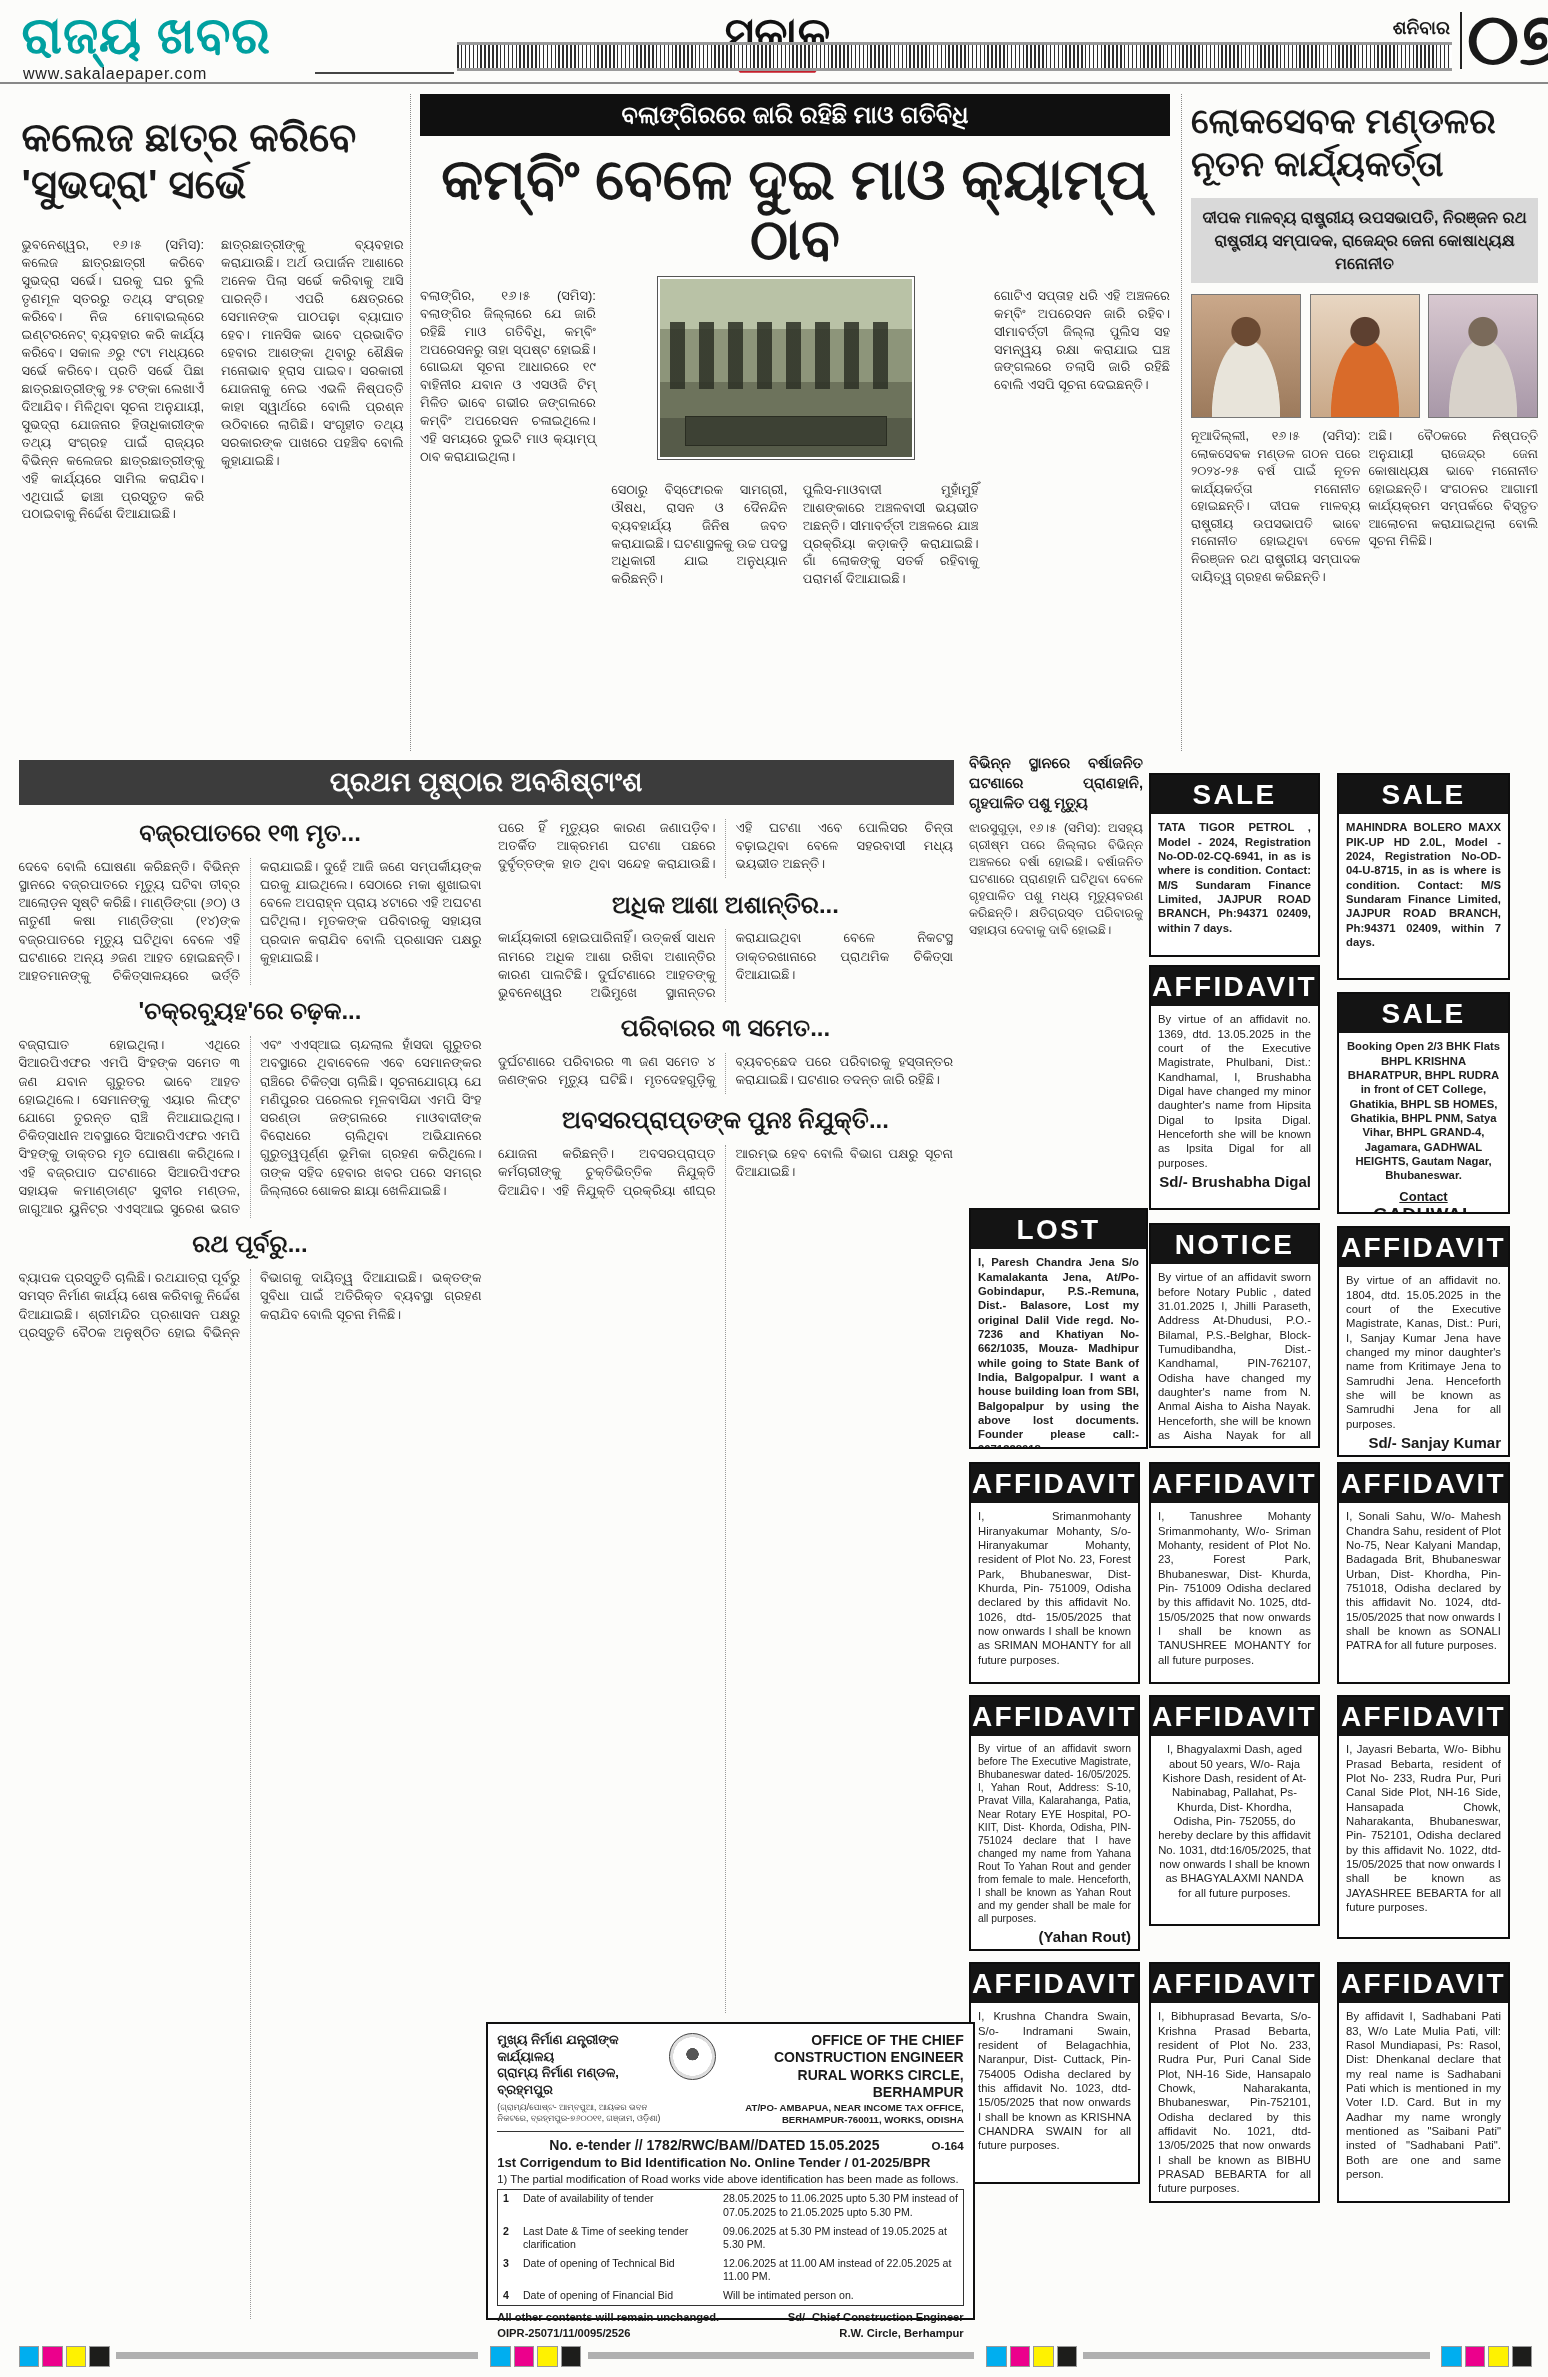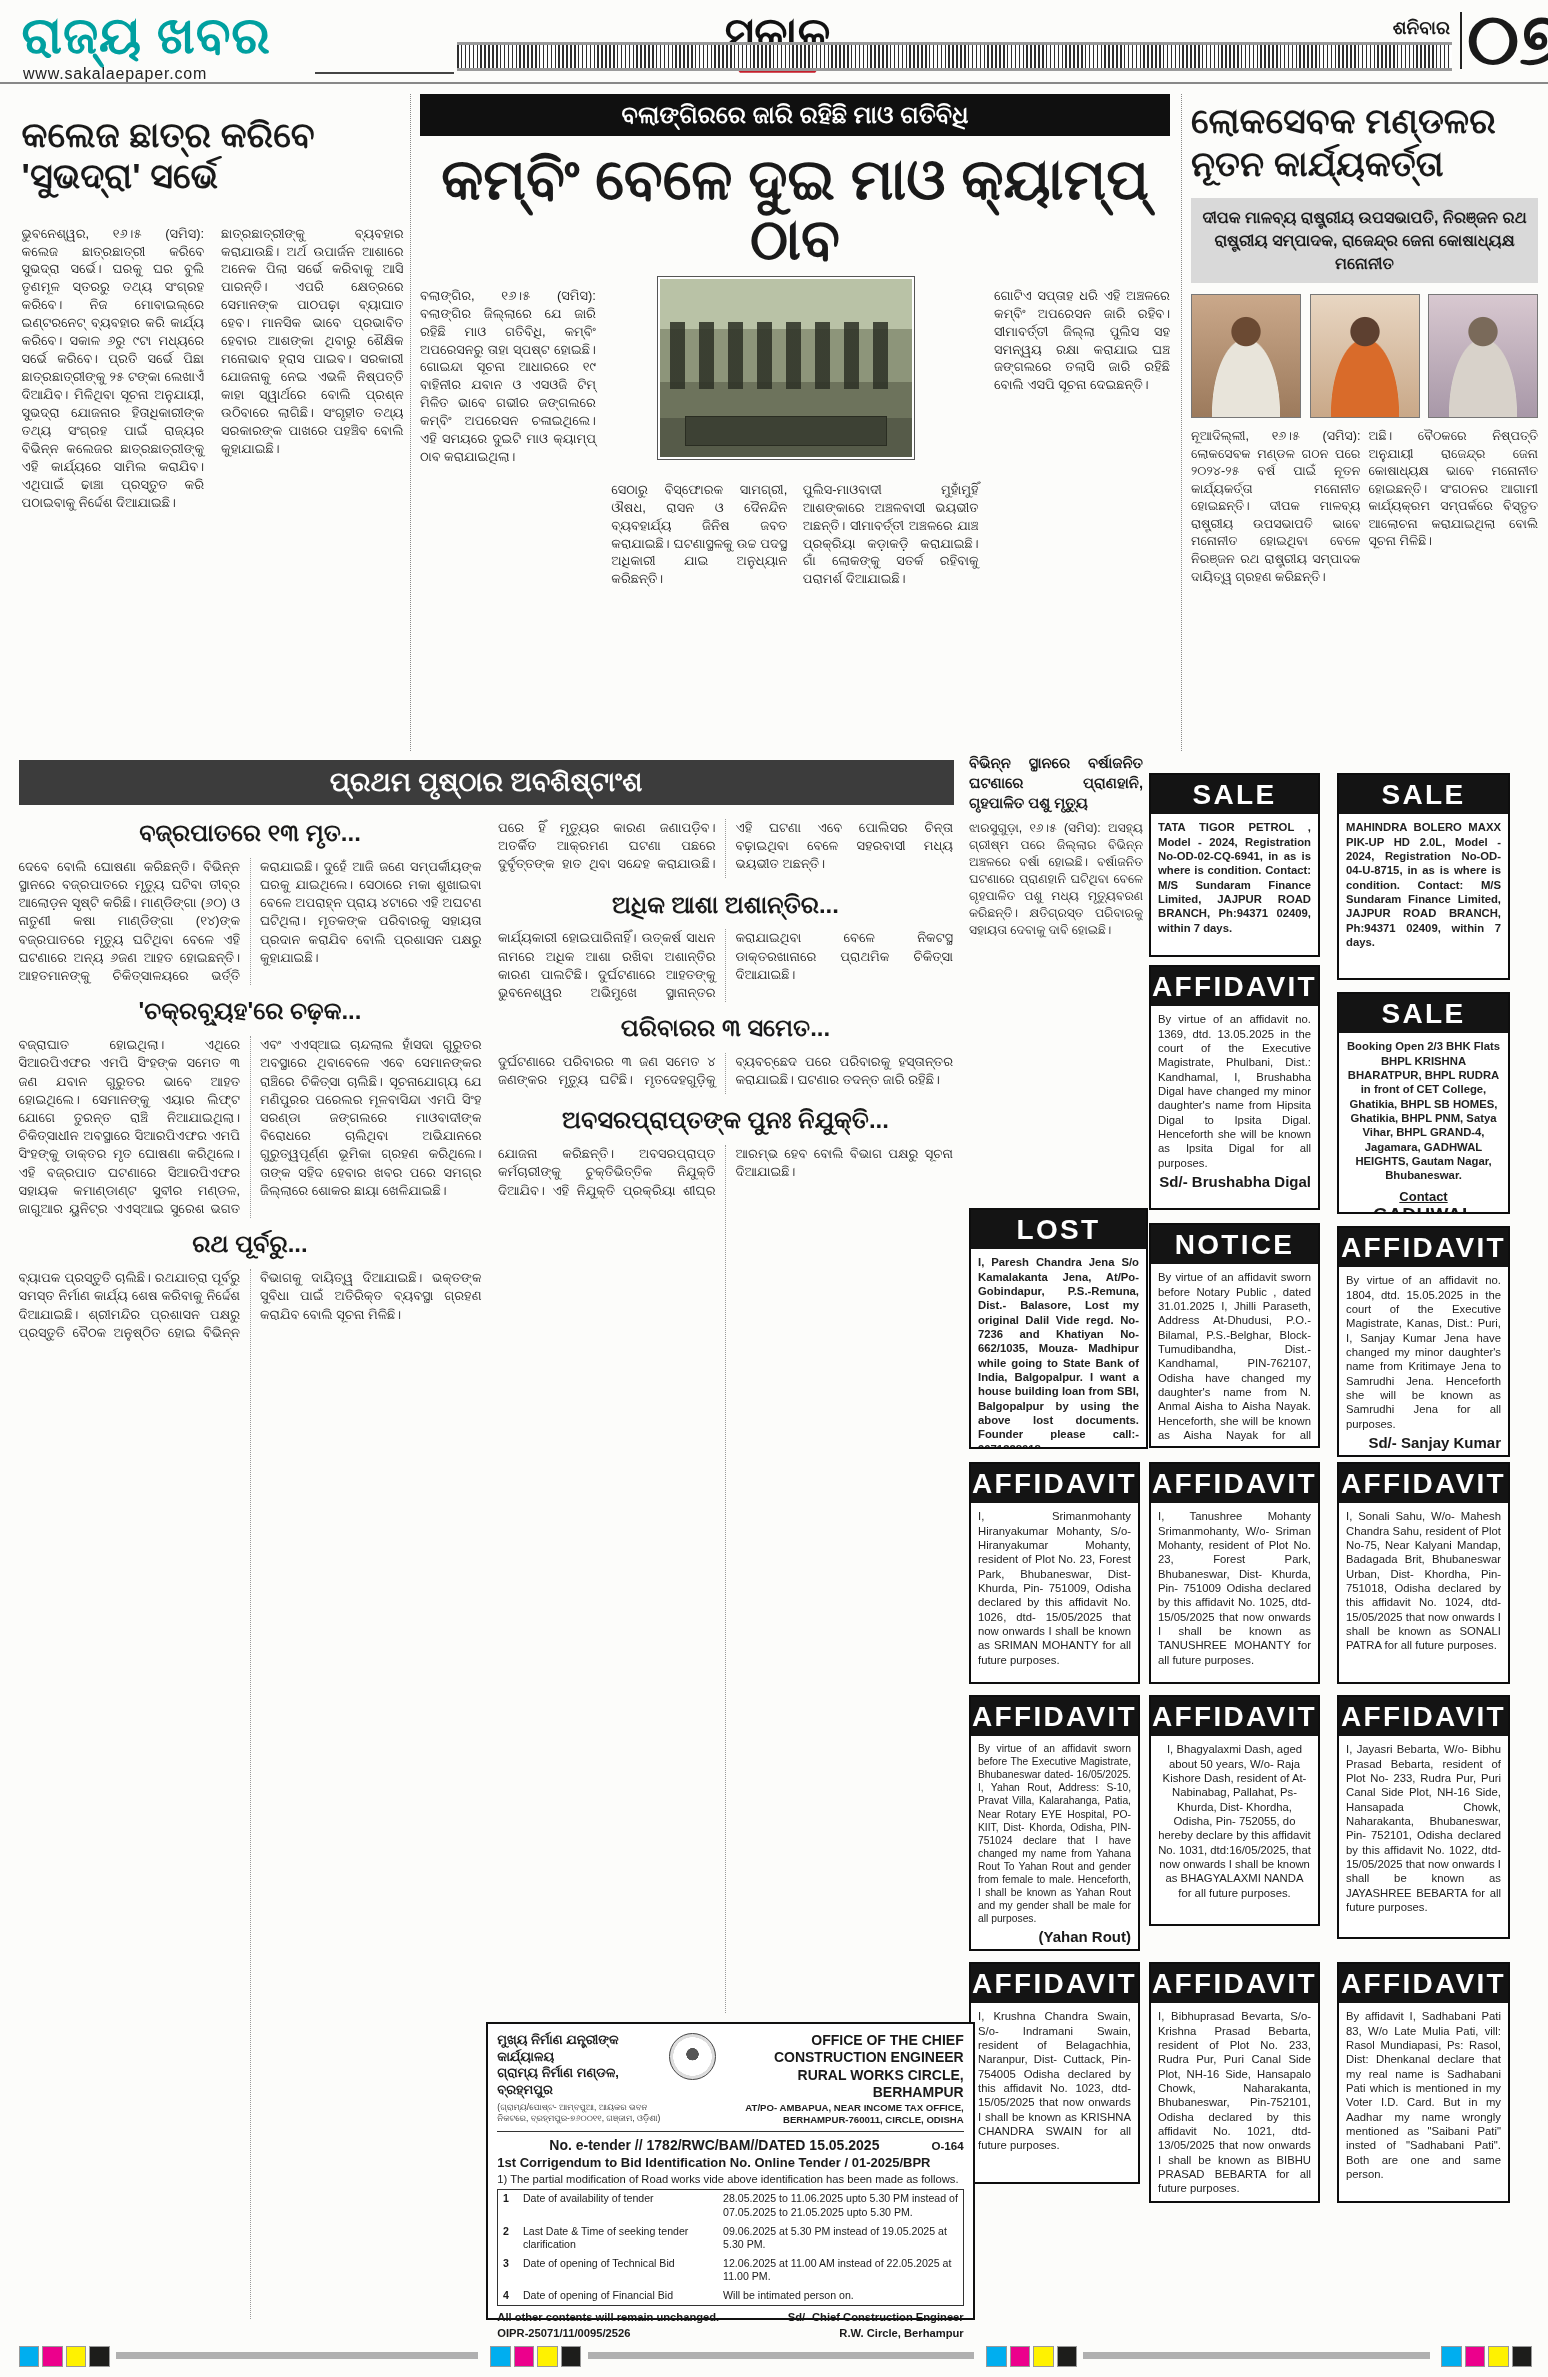--- a/index.html
+++ b/index.html
@@ -18,21 +18,21 @@
   .dateblock{text-align:right;font-weight:700;font-size:18.5px;line-height:1.45;}
   .date-sub{font-weight:400;}
   .date-divider{width:1.5px;background:#222;}
   .pagenum{font-size:72px;font-weight:800;line-height:1;}
   .barcode{background:repeating-linear-gradient(90deg,#2e2e2e 0 1.5px,#ffffff 1.5px 3.9px);
      border-top:3.1px solid #9a9a9a;border-bottom:3.1px solid #9a9a9a;}
   .header-rule{height:2.3px;background:#888;}
 
   
   .vsep{border-left:1.5px dotted #888;}
-  .headline-l{font-size:35px;font-weight:800;line-height:1.18;}
+  .headline-l{font-size:40px;font-weight:800;line-height:1.18;}
   .headline-c{font-size:57px;font-weight:800;line-height:1.05;text-align:center;}
   .headline-r{font-size:35px;font-weight:800;line-height:1.22;}
   .kicker{background:#101010;color:#fff;font-size:24px;font-weight:700;text-align:center;line-height:42px;}
   .bodytext{font-size:13px;line-height:1.38;text-align:justify;}
   .colrow{display:flex;gap:17px;}
   .colrow .bodytext{flex:1;}
   .subdeck{background:#d9d9d9;font-size:16px;font-weight:700;line-height:1.45;padding:7.7px 9.3px;text-align:center;}
   .photo-frame{border:0.8px solid #555;background:#fff;padding:2.3px;box-sizing:border-box;}
   .mao-photo{width:100%;height:100%;position:relative;
      background:linear-gradient(#b9c2a6 0 28%,#8d957a 28% 58%,#6d735c 58% 78%,#565b49 78% 100%);}
@@ -265,21 +265,21 @@
       <div class="tender-odia">
         <div class="l1">ମୁଖ୍ୟ ନିର୍ମାଣ ଯନ୍ତ୍ରୀଙ୍କ କାର୍ଯ୍ୟାଳୟ</div>
         <div class="l1">ଗ୍ରାମ୍ୟ ନିର୍ମାଣ ମଣ୍ଡଳ, ବ୍ରହ୍ମପୁର</div>
         <div class="l2">(ଗ୍ରାମ୍ୟ/ପୋଷ୍ଟ- ଆମ୍ବପୁଆ, ଆୟକର ଭବନ ନିକଟରେ, ବ୍ରହ୍ମପୁର-୭୬୦୦୧୧, ଗଞ୍ଜାମ, ଓଡ଼ିଶା)</div>
       </div>
       <div class="emblem"></div>
       <div class="tender-en">
         <div class="l1">OFFICE OF THE CHIEF CONSTRUCTION ENGINEER</div>
         <div class="l1">RURAL WORKS CIRCLE, BERHAMPUR</div>
         <div class="l2">AT/PO- AMBAPUA, NEAR INCOME TAX OFFICE,</div>
-        <div class="l2">BERHAMPUR-760011, CIRCLE, ODISHA</div>
+        <div class="l2">BERHAMPUR-760011, WORKS, ODISHA</div>
       </div>
     </div>
     <div class="tender-no-row">
       <div class="tender-no">No. e-tender // 1782/RWC/BAM//DATED 15.05.2025</div>
       <div class="tender-ref">O-164</div>
     </div>
     <div class="tender-corr">1st Corrigendum to Bid Identification No. Online Tender / 01-2025/BPR</div>
     <div class="tender-intro">1) The partial modification of Road works vide above identification has been made as follows.</div>
     <div class="tender-table">
       <div class="trow">

